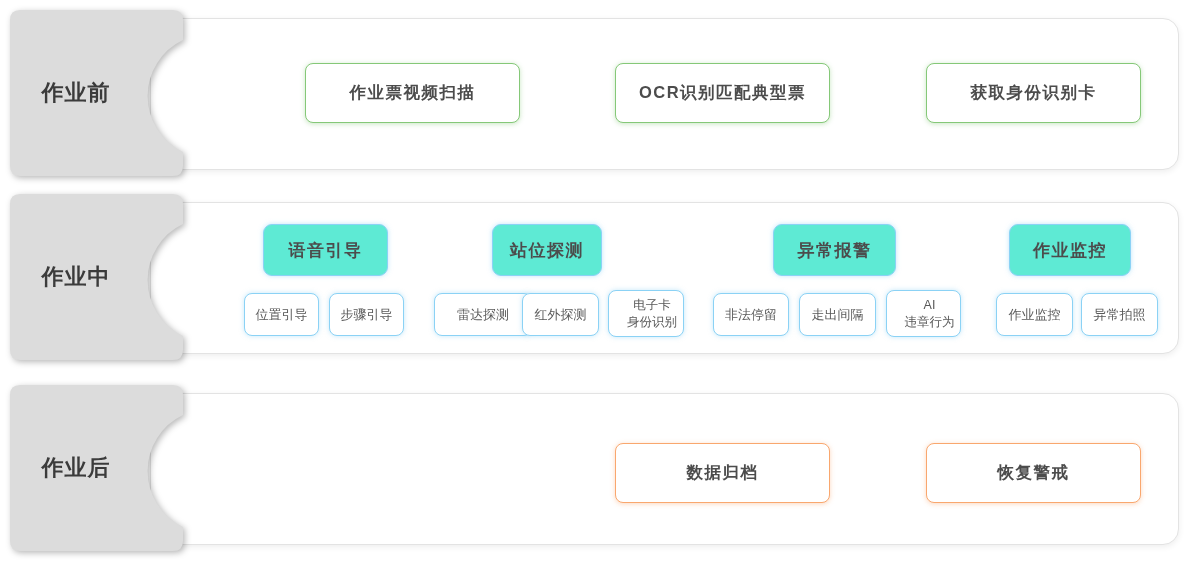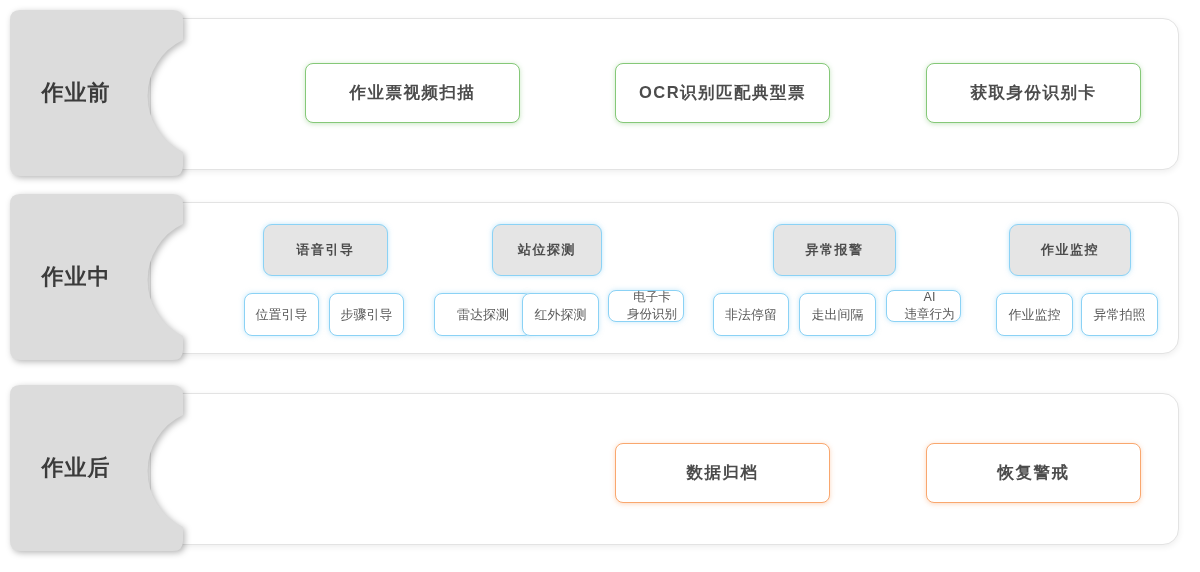--- a/index.html
+++ b/index.html
@@ -30,33 +30,33 @@
     position:absolute;height:60px;width:215px;box-sizing:border-box;
     border:1px solid;border-radius:8px;background:#fff;
     display:flex;align-items:center;justify-content:center;
     font-size:16.5px;font-weight:bold;color:var(--box_text,#4c4c4c);letter-spacing:1.5px;margin-left:32px;
   }
   .acc-green .bigbox{border-color:var(--green,#85c878);box-shadow:0 1px 5px rgba(133,200,120,.45);}
   .acc-orange .bigbox{border-color:var(--orange,#f9a76e);box-shadow:0 1px 5px rgba(249,167,110,.45);}
 
   .hdr{
     position:absolute;top:21px;height:52px;box-sizing:border-box;
-    border:1px solid var(--blue,#8bd2f5);border-radius:9px;background:#e5e5e5;
+    border:1px solid var(--blue,#8bd2f5);border-radius:9px;background:#5eead4;
     display:flex;align-items:center;justify-content:center;
-    font-size:13px;font-weight:bold;color:var(--box_text,#4c4c4c);letter-spacing:1.5px;
+    font-size:17px;font-weight:bold;color:var(--box_text,#4c4c4c);letter-spacing:1.5px;
     box-shadow:0 0 5px rgba(139,210,245,.55);
   }
   .sub{
     position:absolute;top:90px;height:43px;box-sizing:border-box;
     border:1px solid var(--blue,#8bd2f5);border-radius:8px;background:#fff;
     display:flex;align-items:center;justify-content:center;text-align:center;
     font-size:13px;color:#585858;white-space:pre-line;line-height:1.35;
     box-shadow:0 0 5px rgba(139,210,245,.5);
   }
-  .sub.tall{top:87px;height:32px;font-size:12.5px;padding-left:12px;}
+  .sub.tall{top:87px;height:47px;font-size:12.5px;padding-left:12px;}
 </style>
 </head>
 <body>
 
 <div class="stage">
 
   <section class="row row1">
     <div class="panel acc-green">
       <div class="bigbox" style="left:122px;top:44px">作业票视频扫描</div>
       <div class="bigbox" style="left:432px;top:44px">OCR识别匹配典型票</div>

